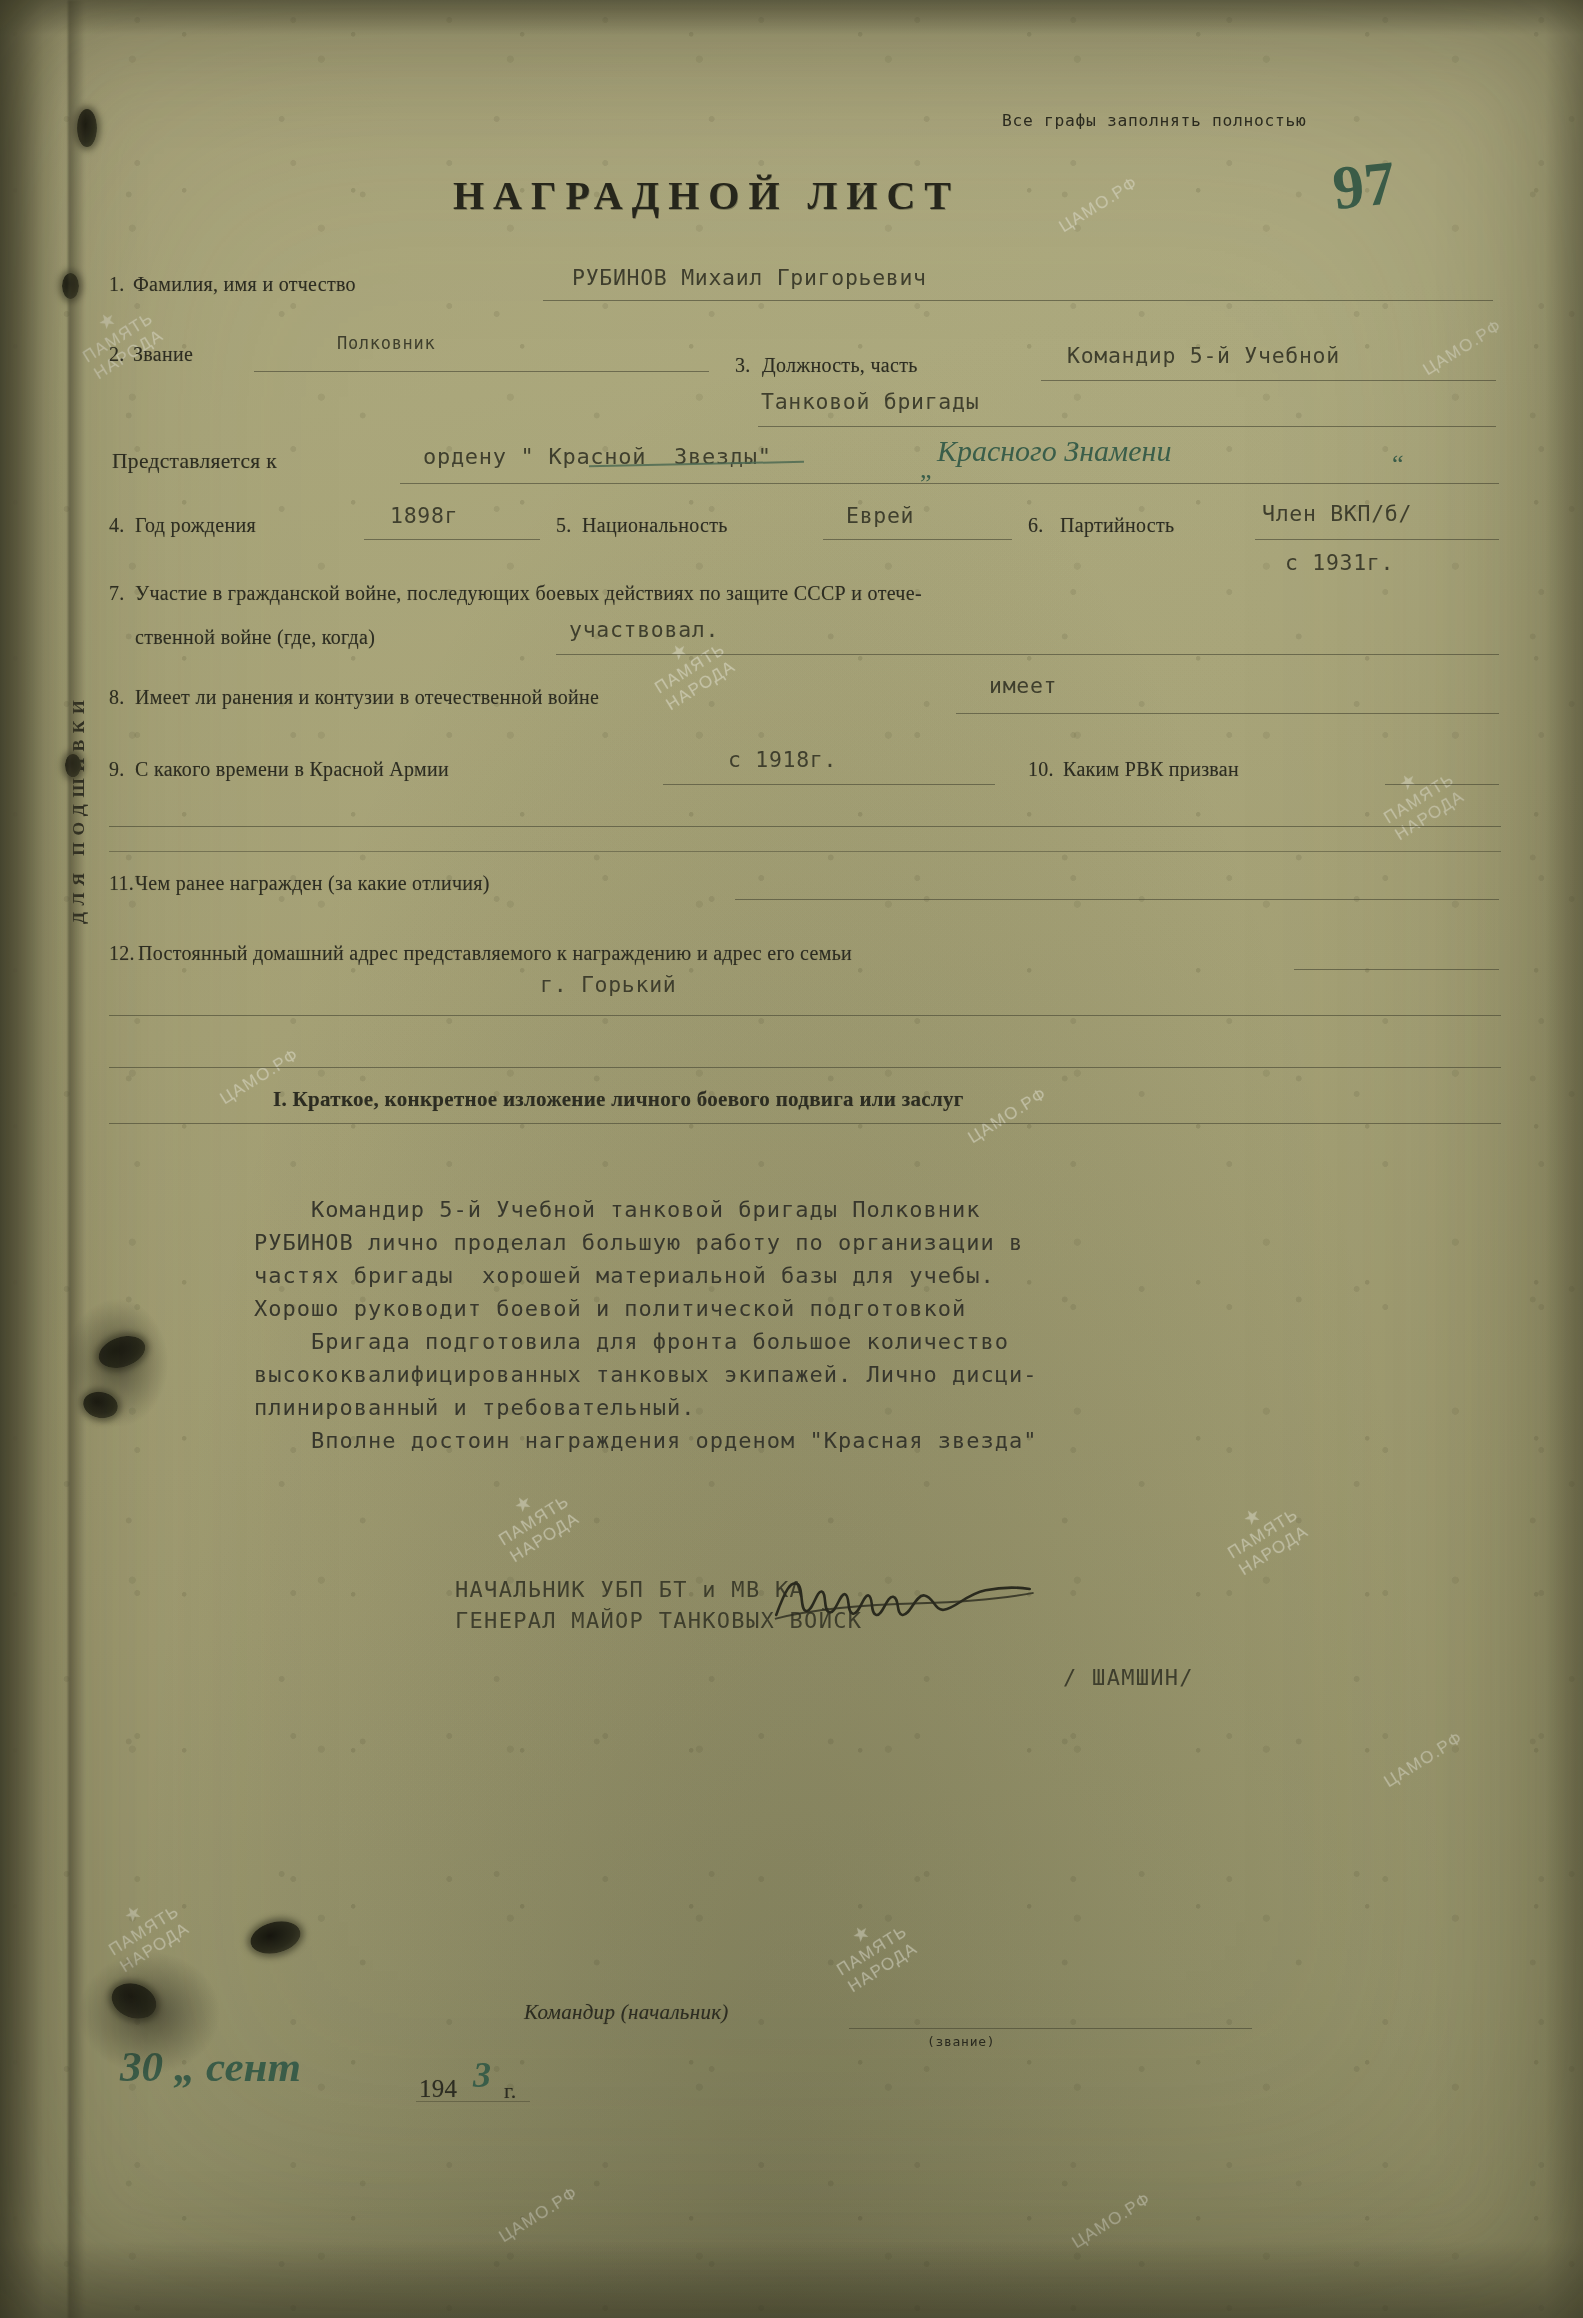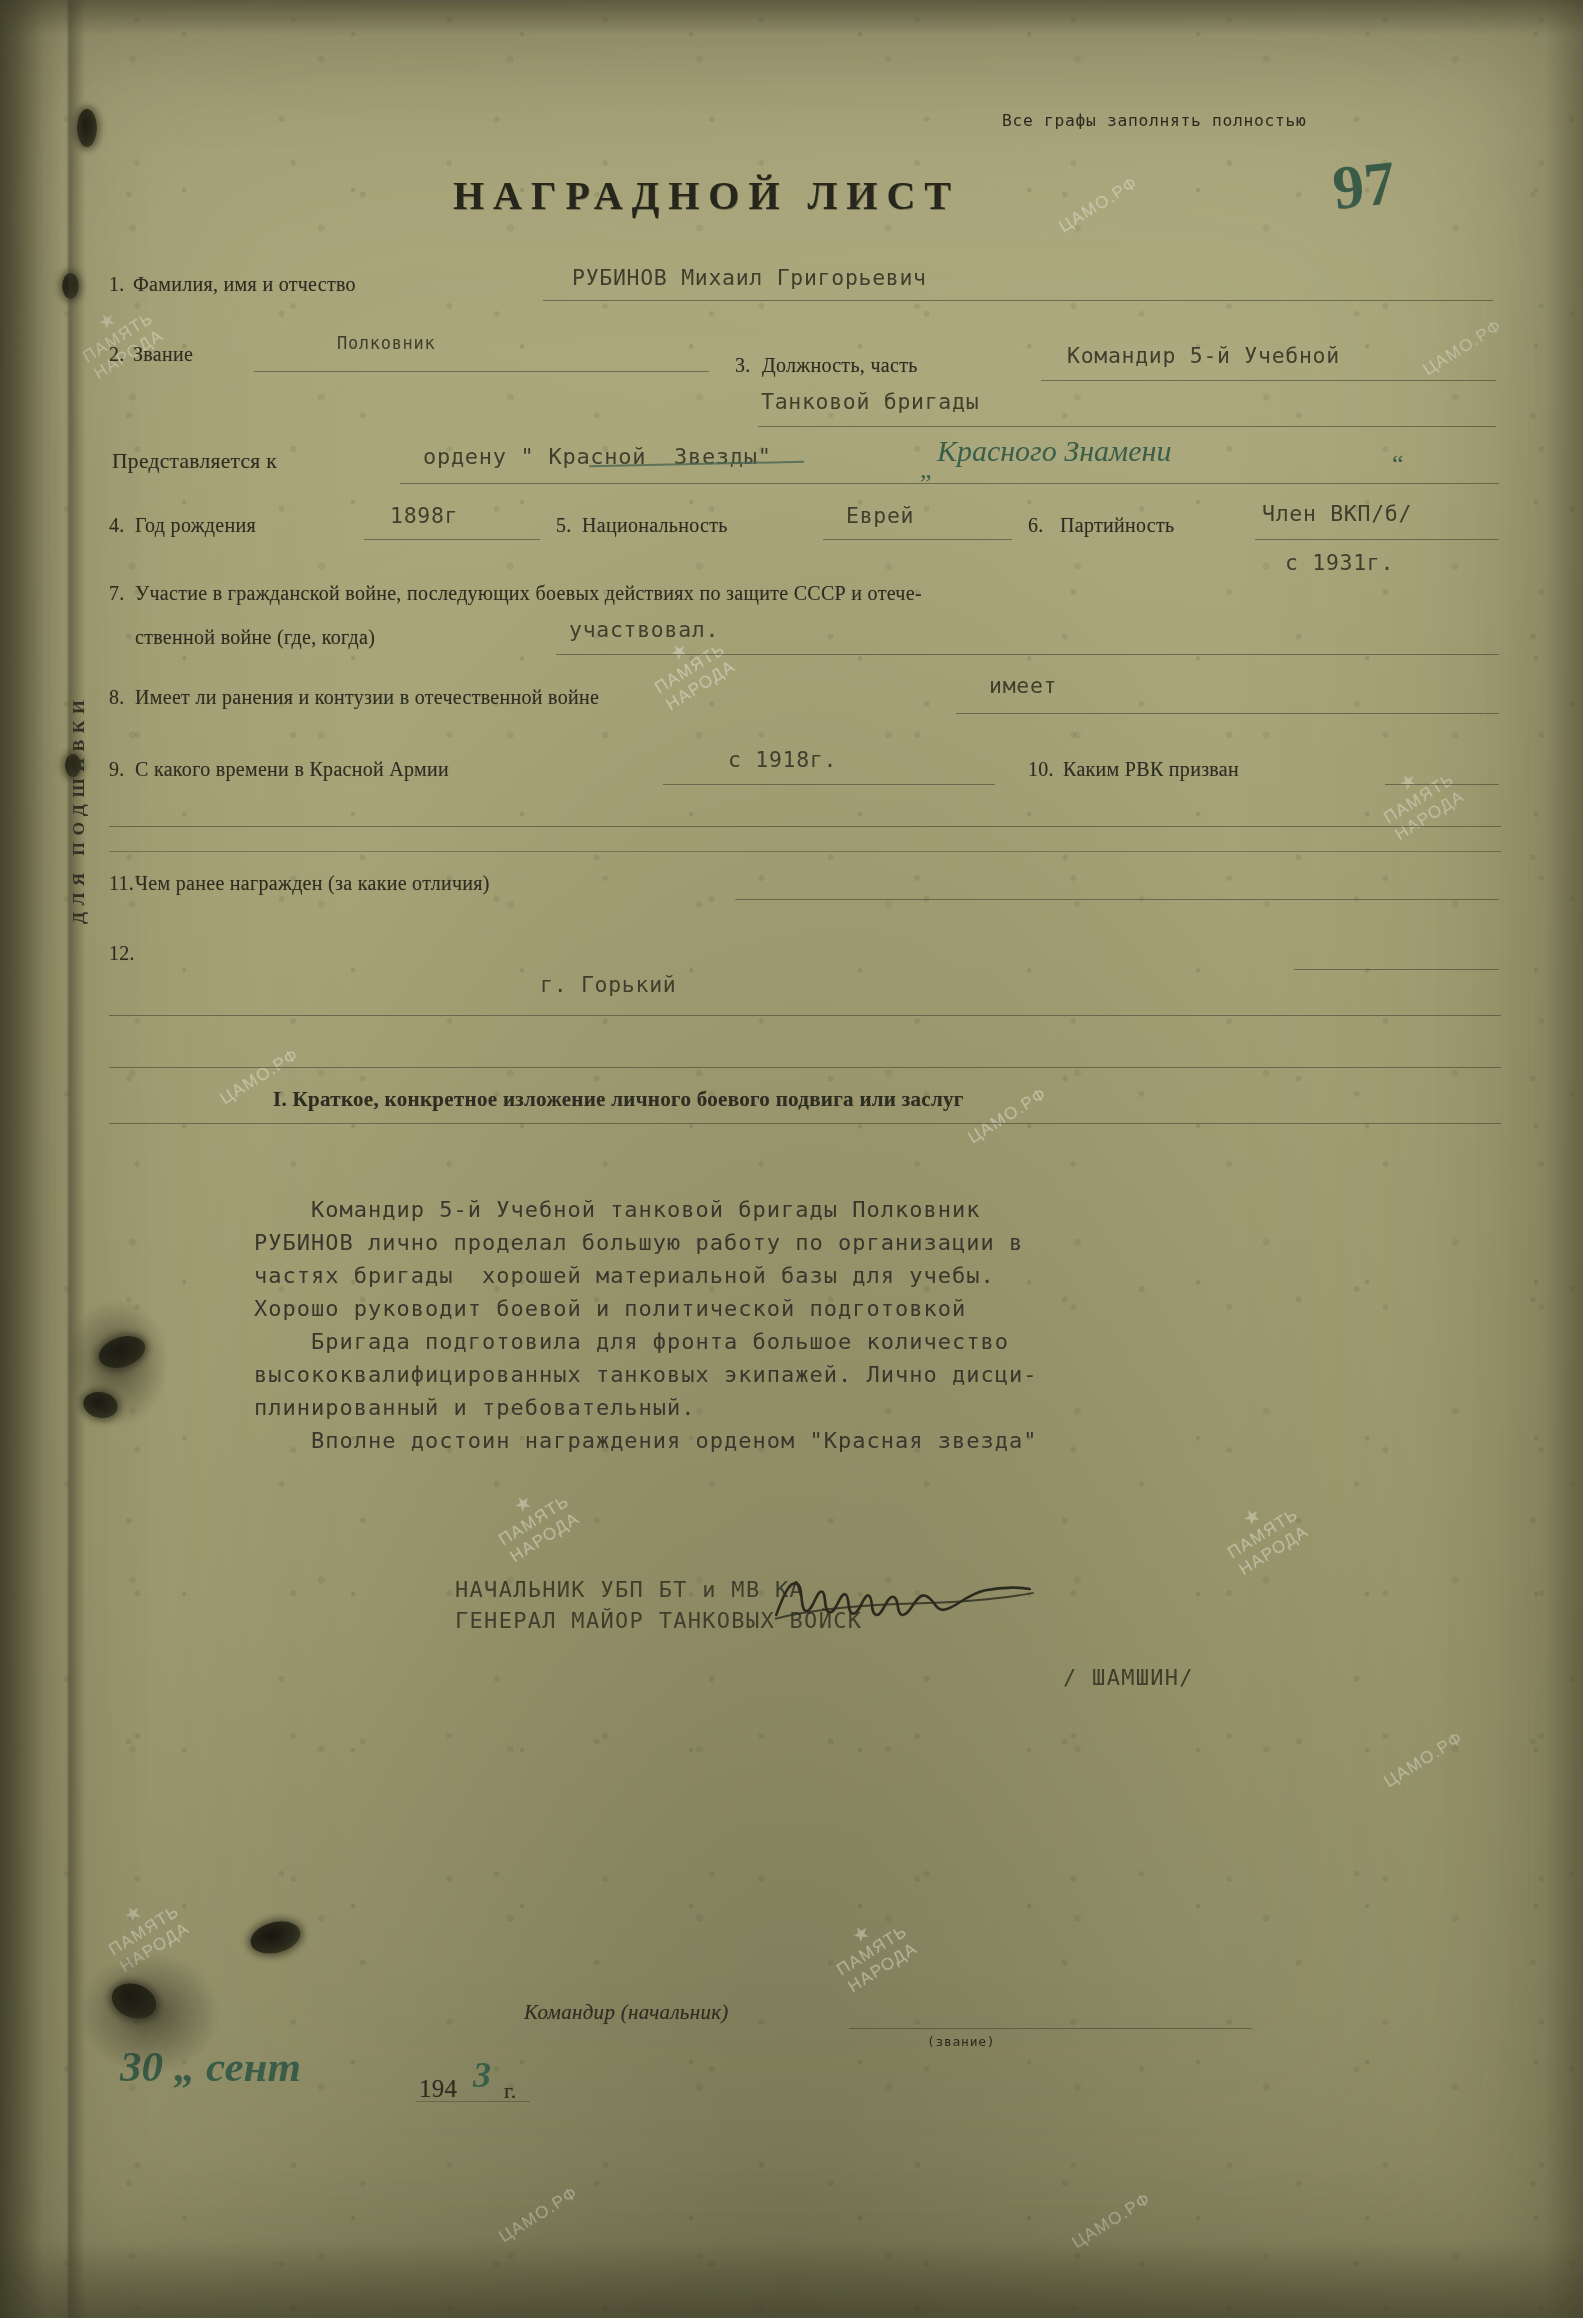--- a/index.html
+++ b/index.html
@@ -282,20 +282,21 @@
 
   <div class="rule" style="left:109px; top:826px; width:1392px;"></div>
   <div class="rule thin" style="left:109px; top:851px; width:1392px;"></div>
 
   <div class="txt printed" style="left:109px; top:872px; font-size:20px;">11.</div>
   <div class="txt printed" style="left:135px; top:872px; font-size:20px;">Чем ранее награжден (за какие отличия)</div>
   <div class="rule" style="left:735px; top:899px; width:764px;"></div>
   <div class="txt typed" style="left:748px; top:862px; font-size:21.5px;"></div>
 
   <div class="txt printed" style="left:109px; top:942px; font-size:20px;">12.</div>
+  <div class="txt printed" style="left:138px; top:942px; font-size:20px;">Постоянный домашний адрес представляемого к награждению и адрес его семьи</div>
   <div class="rule" style="left:1294px; top:969px; width:205px;"></div>
   <div class="rule" style="left:109px; top:1015px; width:1392px;"></div>
   <div class="txt typed" style="left:540px; top:972px; font-size:21.5px;">г. Горький</div>
 
   <div class="rule" style="left:109px; top:1067px; width:1392px;"></div>
   <div class="txt printed" style="left:250px; top:1087px; font-size:21px; font-weight:bold;margin-left:23px;">I. Краткое, конкретное изложение личного боевого подвига или заслуг</div>
   <div class="rule" style="left:109px; top:1123px; width:1392px;"></div>
 
   <div id="body-text" style="position:absolute; left:254px; top:1193px; width:1223px;">
       <div class="typed" style="position: relative; white-space: pre; font-size: 22px; line-height: 33px; letter-spacing: 1px; color: rgb(51, 51, 42);">    Командир 5-й Учебной танковой бригады Полковник</div>

